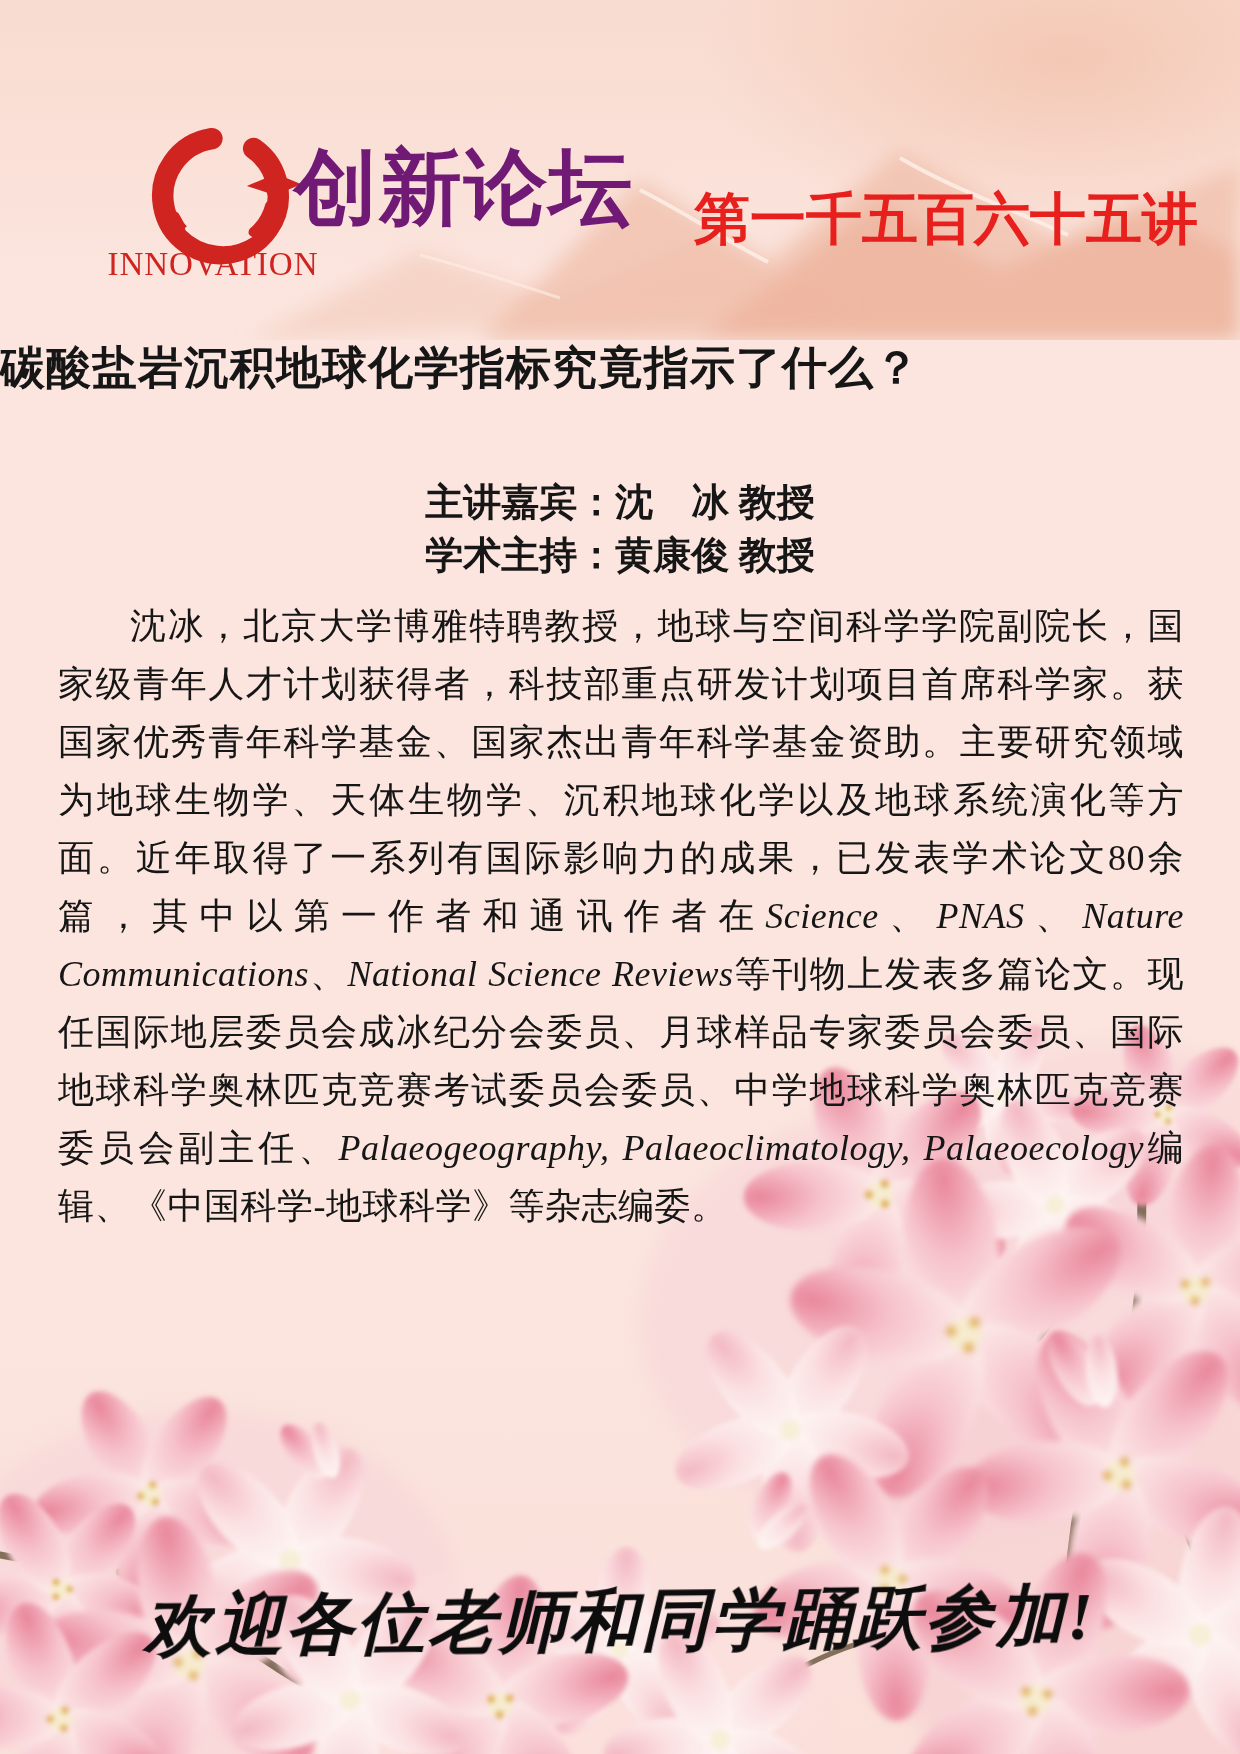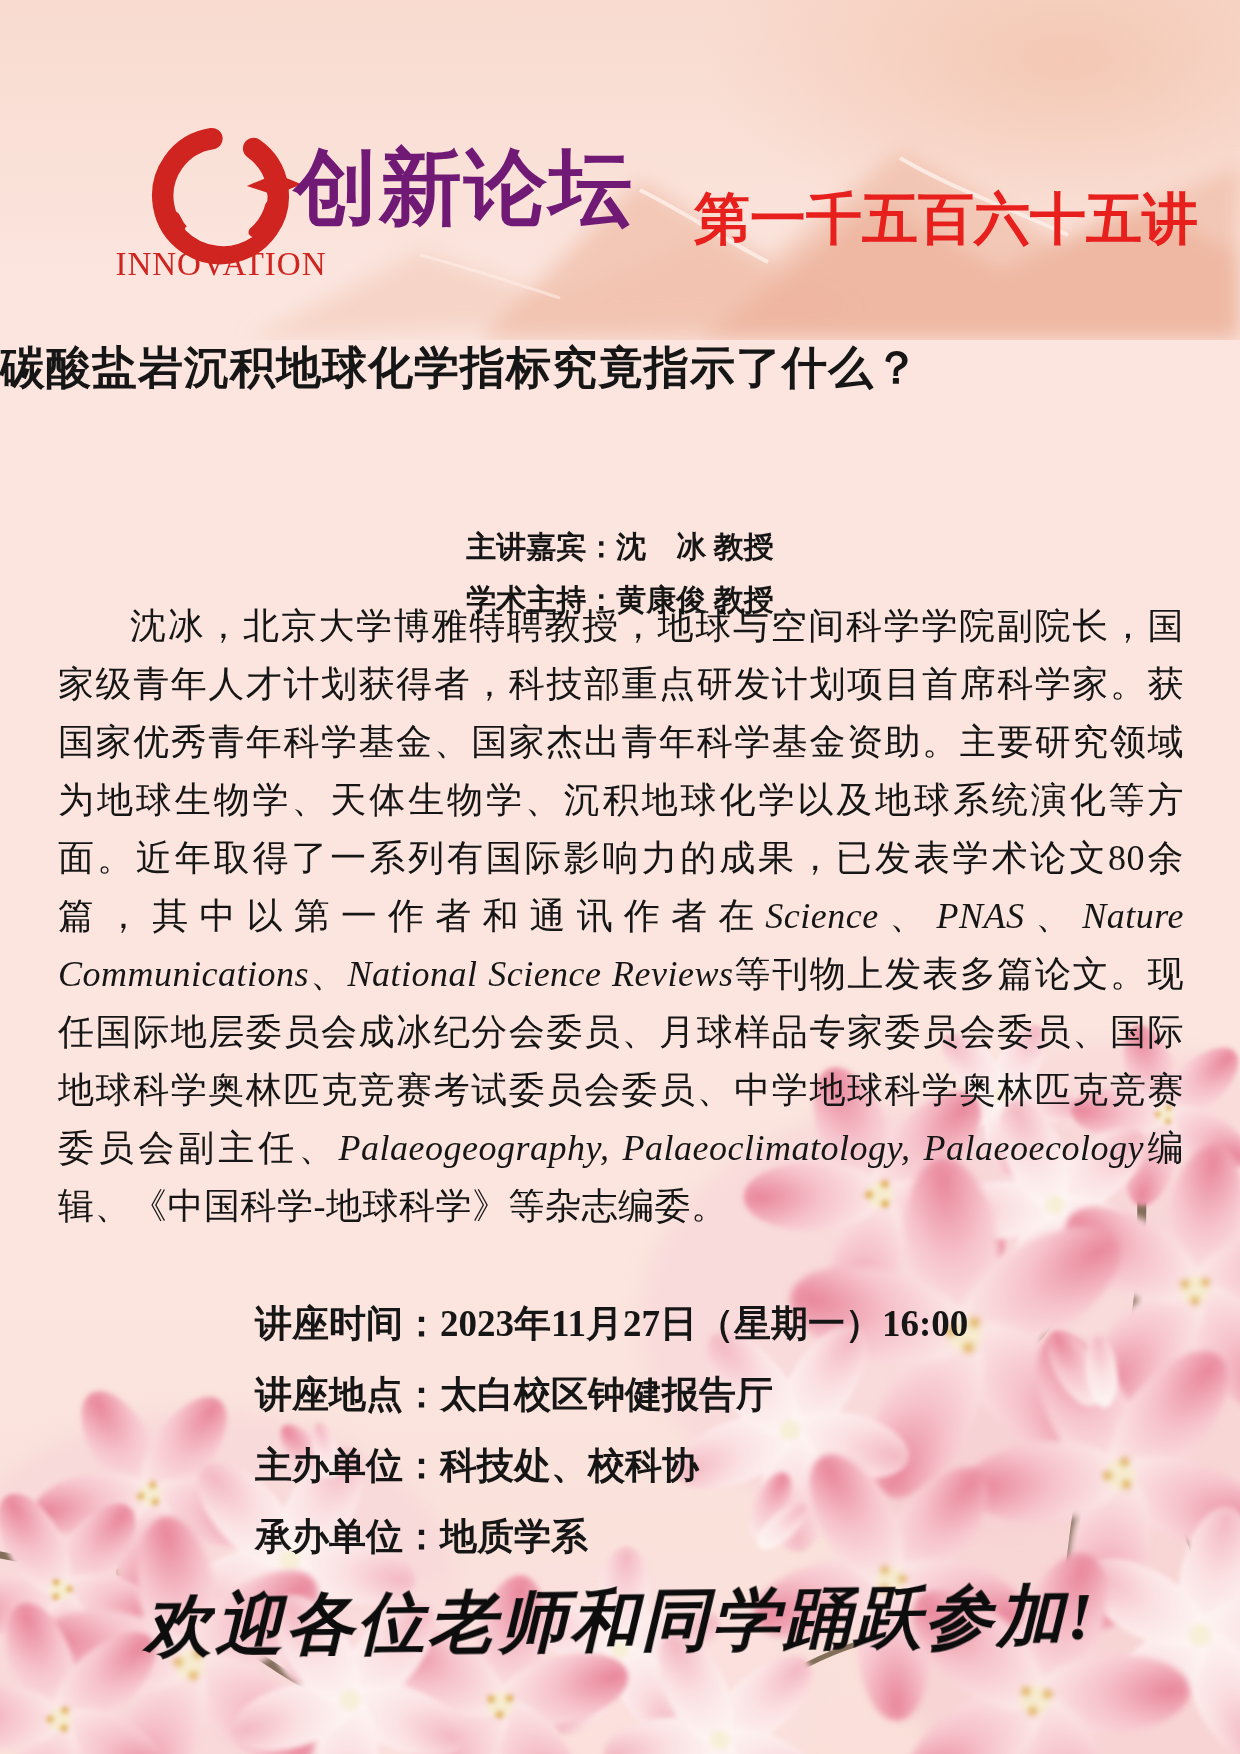--- a/index.html
+++ b/index.html
@@ -19,21 +19,21 @@
       linear-gradient(180deg, rgba(246,207,190,.45), rgba(246,207,190,0) 85%);
   }
   .bottom-wash{
     position:absolute;bottom:0;left:0;width:100%;height:520px;
     background:linear-gradient(0deg, rgba(248,214,208,.35), rgba(248,214,208,0) 90%);
   }
   .decor{position:absolute;pointer-events:none;}
   
   .logo{position:absolute;left:138px;top:110px;width:165px;height:165px;}
   .logo-text{
-    position:absolute;left:96px;top:246px;width:250px;
+    position:absolute;left:88px;top:246px;width:250px;
     text-align:center;font-size:33px;letter-spacing:1px;
     color:#cf241f;font-family:"Liberation Serif", serif;
   }
   .forum-title{
     position:absolute;left:294px;top:138px;
     font-family:"Liberation Sans", sans-serif;
     font-weight:bold;font-size:83px;line-height:100px;
     color:#701a75;letter-spacing:2px;
   }
   .lecture-number{
@@ -43,22 +43,22 @@
     color:#e8201d;
     margin-left:44px;
   }
   
   .main-title{
     position:absolute;left:0;top:338px;width:100%;
     text-align:left;font-size:45px;font-weight:bold;
     letter-spacing:1px;
   }
   .speakers{
-    position:absolute;left:50%;top:520px;transform:translateX(-50%);
-    text-align:left;font-size:30px;font-weight:bold;line-height:53px;
+    position:absolute;left:50%;top:476px;transform:translateX(-50%);
+    text-align:left;font-size:38px;font-weight:bold;line-height:53px;
     white-space:nowrap;
   }
   .bio{
     position:absolute;left:58px;right:56px;top:597px;
     font-size:36px;line-height:58px;
     text-align:justify;text-indent:2em;
     letter-spacing:0.5px;
   }
   .bio i{font-family:"Liberation Serif", serif;font-style:italic;}
   .details{
@@ -213,22 +213,16 @@
 
   <div class="main-title">碳酸盐岩沉积地球化学指标究竟指示了什么？</div>
 
   <div class="speakers">
     <div>主讲嘉宾：沈　冰 教授</div>
     <div>学术主持：黄康俊 教授</div>
   </div>
 
   <div class="bio latin-italic">沈冰，北京大学博雅特聘教授，地球与空间科学学院副院长，国家级青年人才计划获得者，科技部重点研发计划项目首席科学家。获国家优秀青年科学基金、国家杰出青年科学基金资助。主要研究领域为地球生物学、天体生物学、沉积地球化学以及地球系统演化等方面。近年取得了一系列有国际影响力的成果，已发表学术论文80余篇，其中以第一作者和通讯作者在<i>Science</i>、<i>PNAS</i>、<i>Nature Communications</i>、<i>National Science Reviews</i>等刊物上发表多篇论文。现任国际地层委员会成冰纪分会委员、月球样品专家委员会委员、国际地球科学奥林匹克竞赛考试委员会委员、中学地球科学奥林匹克竞赛委员会副主任、<i>Palaeogeography, Palaeoclimatology, Palaeoecology</i>编辑、《中国科学-地球科学》等杂志编委。</div>
 
-  <div class="details">
-    <div><span>讲座时间：</span><span class="bold-nums"><b>2023</b>年<b>11</b>月<b>27</b>日（星期一）<b>16:00</b></span></div>
-    <div><span>讲座地点：</span><span>太白校区钟健报告厅</span></div>
-    <div><span>主办单位：</span><span>科技处、校科协</span></div>
-    <div><span>承办单位：</span><span>地质学系</span></div>
-  </div>
 
   <div class="footer-line">欢迎各位老师和同学踊跃参加!</div>
 
 </div>
 
 </body></html>

